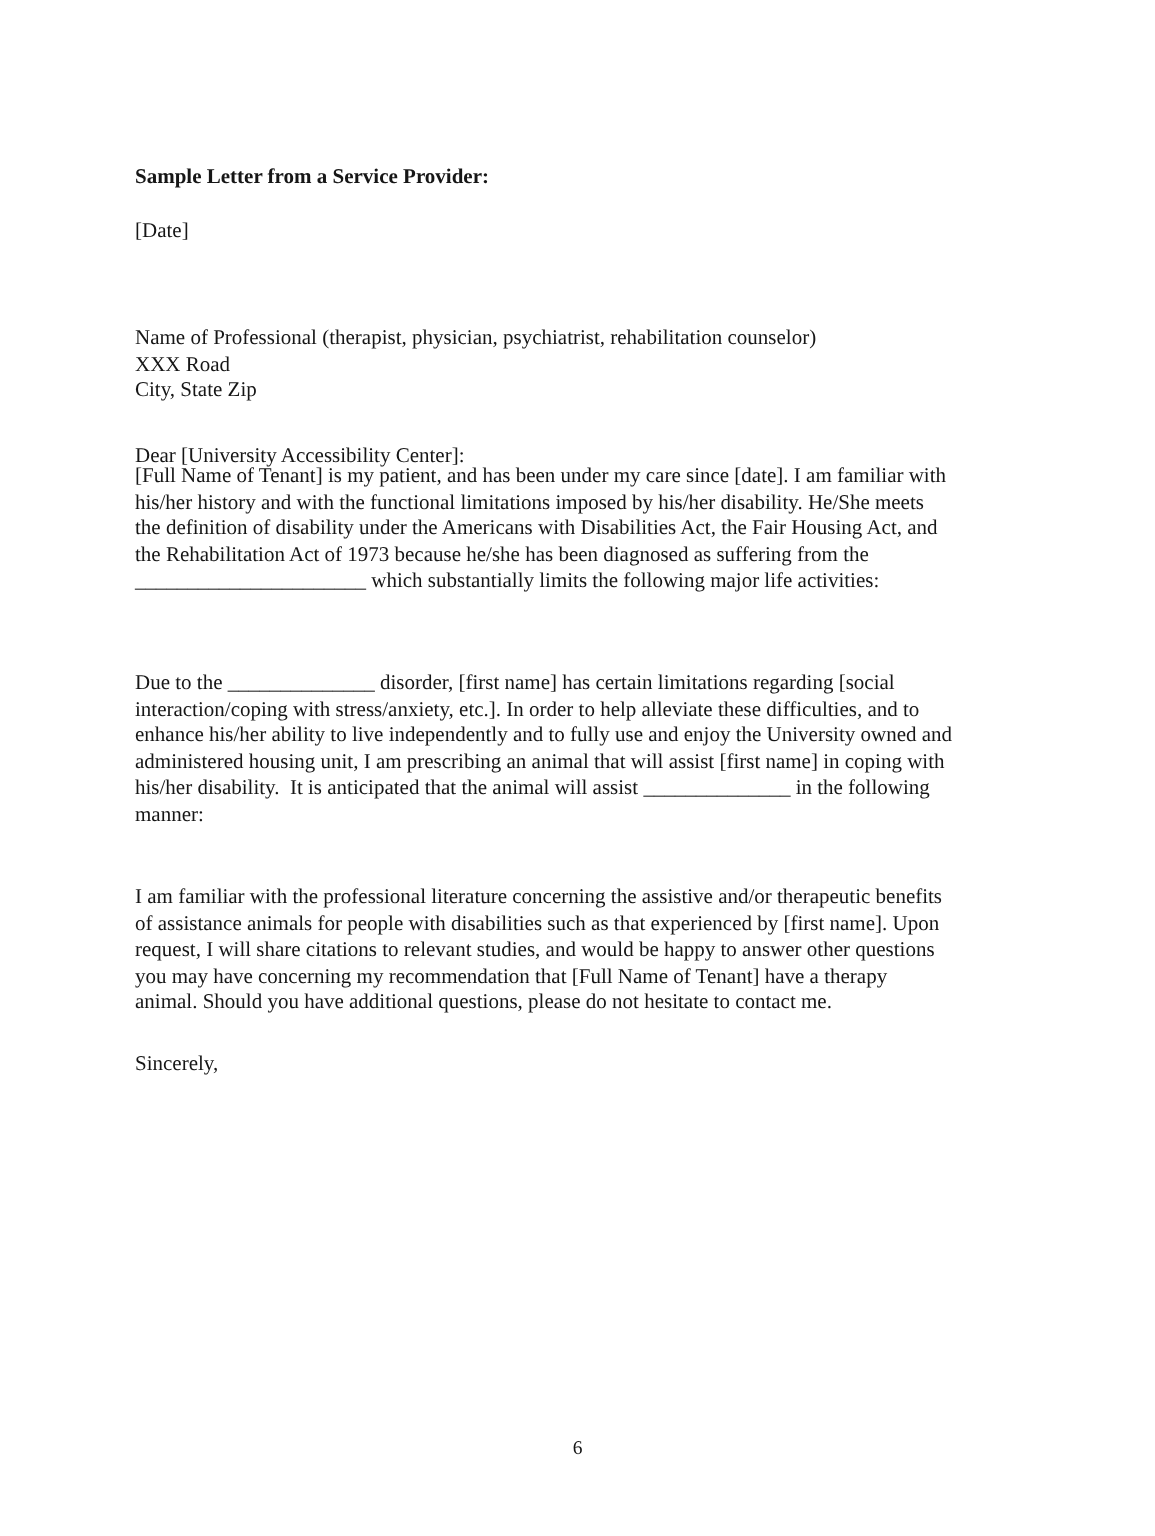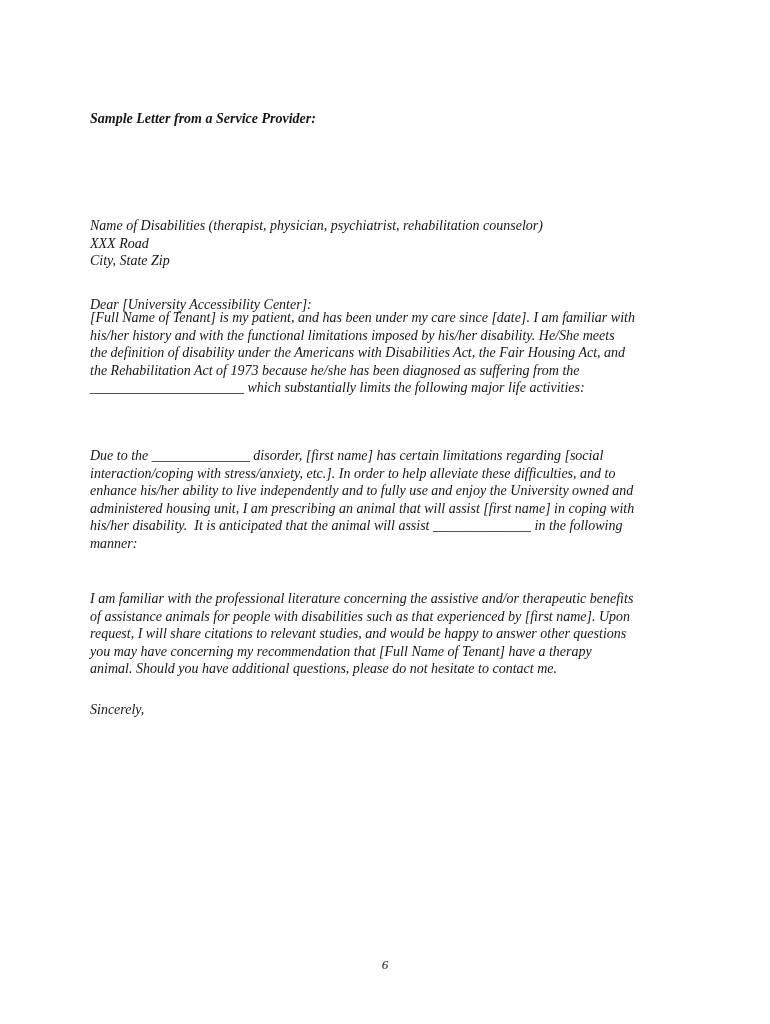--- a/index.html
+++ b/index.html
@@ -10,21 +10,20 @@
   .page {
     position: relative;
     width: 770px;
     height: 1024px;
     background: #ffffff;
     font-family: "Liberation Serif", "DejaVu Serif", serif;
     font-size: 14px;
     line-height: 17.5px;
     color: #161616;
     overflow: hidden;
-    font-style: italic;
   }
   .block {
     position: absolute;
     left: 90px;
     width: 640px;
     white-space: pre;
   }
   .heading {
     top: 110px;
     font-weight: bold;
@@ -47,22 +46,23 @@
     white-space: pre;
   }
 </style>
 </head>
 <body>
 
 <div class="page">
 
   <div class="block heading">Sample Letter from a Service Provider:</div>
 
+  <div class="block date-line">[Date]</div>
 
-  <div class="block address-block">Name of Disabilities (therapist, physician, psychiatrist, rehabilitation counselor)
+  <div class="block address-block">Name of Professional (therapist, physician, psychiatrist, rehabilitation counselor)
 XXX Road
 City, State Zip</div>
 
   <div class="block salutation">Dear [University Accessibility Center]:</div>
 
   <div class="block para-1">[Full Name of Tenant] is my patient, and has been under my care since [date]. I am familiar with
 his/her history and with the functional limitations imposed by his/her disability. He/She meets
 the definition of disability under the Americans with Disabilities Act, the Fair Housing Act, and
 the Rehabilitation Act of 1973 because he/she has been diagnosed as suffering from the
 ______________________ which substantially limits the following major life activities:</div>

